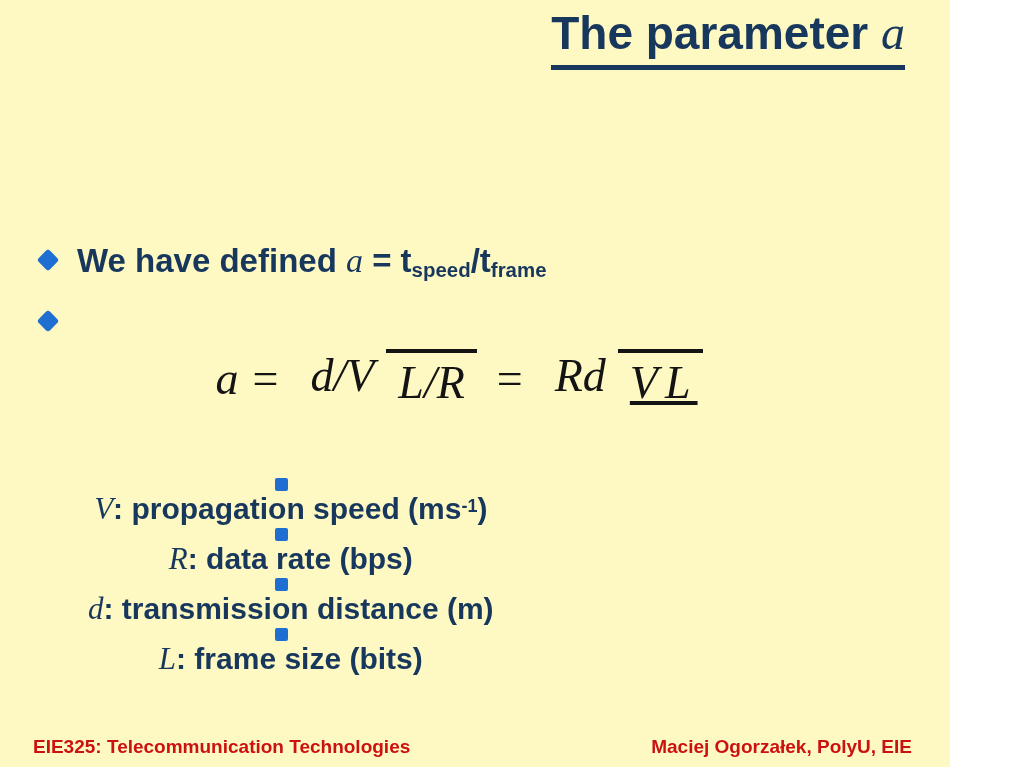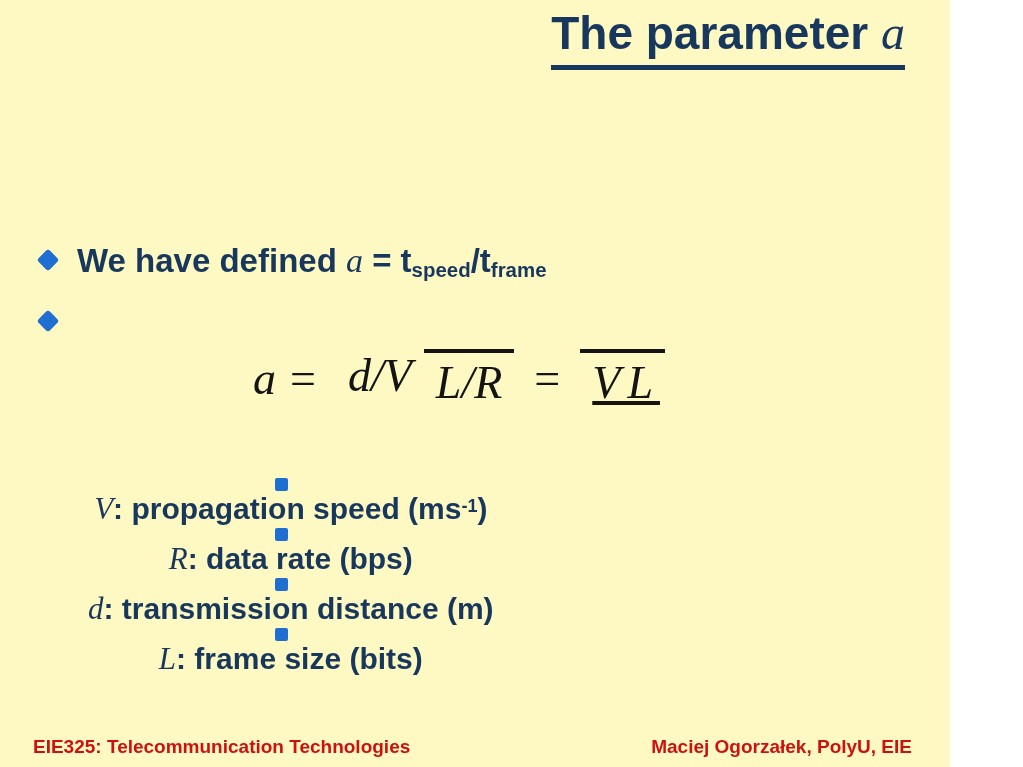--- a/index.html
+++ b/index.html
@@ -163,20 +163,21 @@
 
   <div class="formula">
     <span class="mvar">a</span>
     <span class="eq">=</span>
     <span class="frac">
       <span class="num mvar">d/V</span>
       <span class="den mvar">L/R</span>
     </span>
     <span class="eq">=</span>
     <span class="frac">
+      <span class="num mvar">Rd</span>
       <span class="den mvar den-spaced">VL</span>
     </span>
   </div>
 
   <div class="subs">
 
     <div class="sub-row">
       <span class="square-icon"></span>
       <span><span class="mvar">V</span><span>: propagation speed (ms</span><span class="sup">-1</span><span>)</span></span>
     </div>

